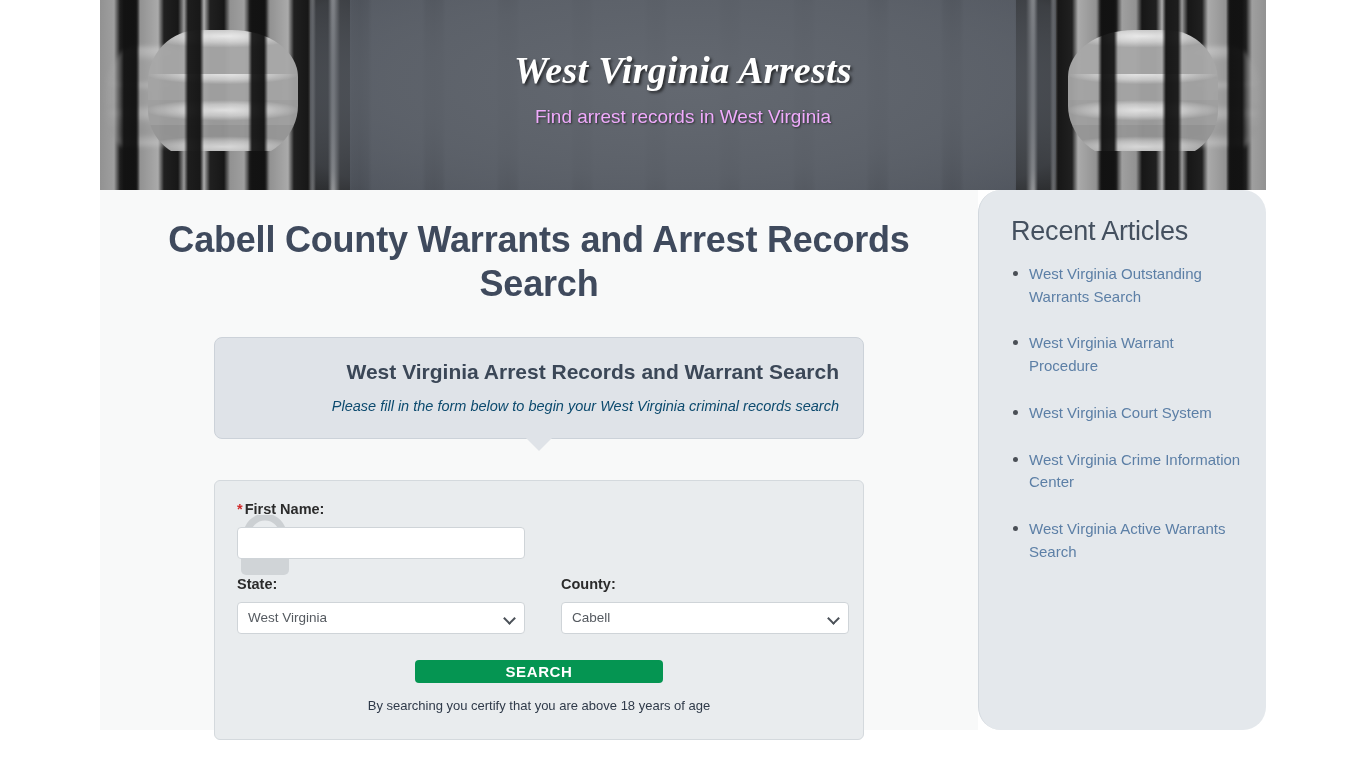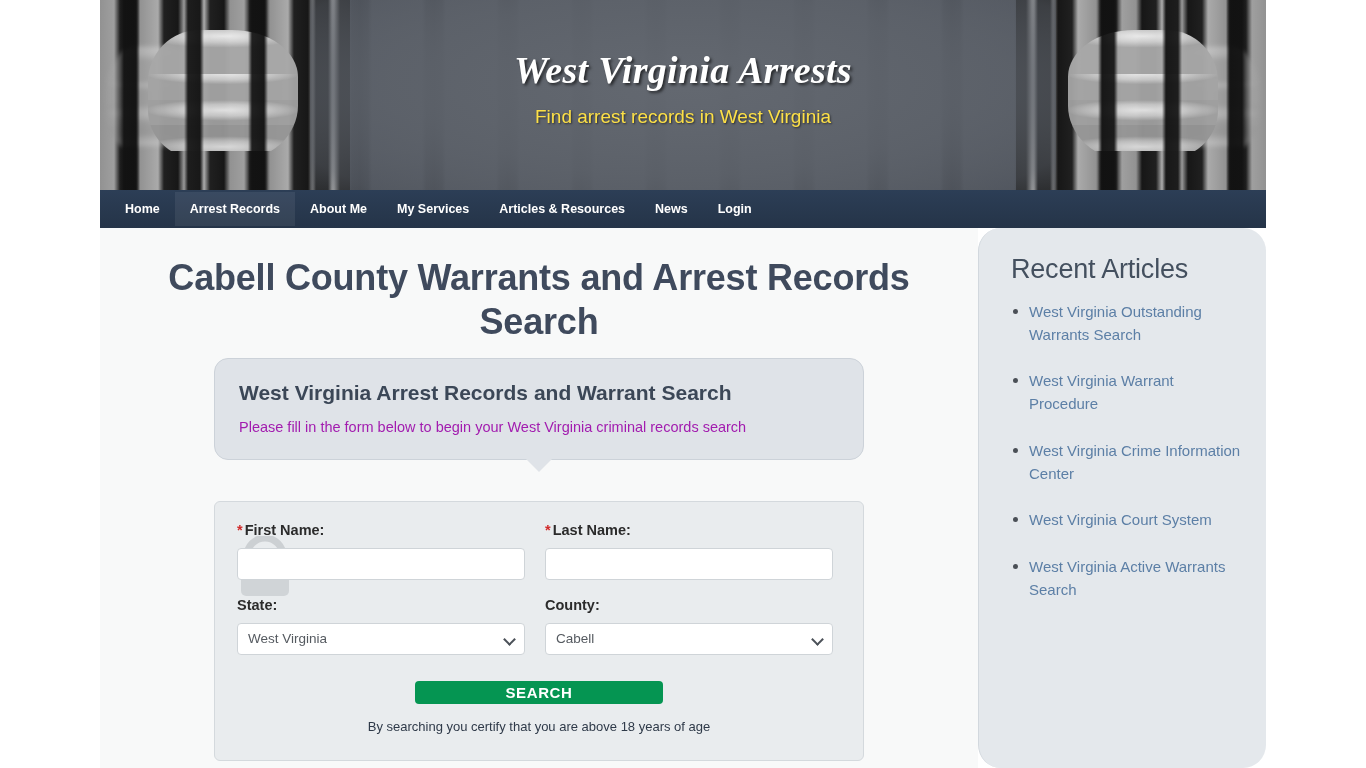--- a/index.html
+++ b/index.html
@@ -132,21 +132,21 @@
     font-weight: bold;
     font-size: 38px;
     color: #ffffff;
     letter-spacing: .3px;
     text-shadow: 2px 2px 3px rgba(0,0,0,.6);
     margin-bottom: 14px;
   }
   .site-tagline {
     font-family: "Liberation Sans", sans-serif;
     font-size: 19px;
-    color: #fde047;
+    color: #f0abfc;
     text-shadow: 1px 1px 2px rgba(0,0,0,.55);
   }
 
   
   .navbar {
     position: relative;
     width: 1166px;
     height: 38px;
     background: linear-gradient(to bottom, #2c3e56 0%, #253448 100%);
     display: flex;
@@ -186,46 +186,47 @@
   }
 
   
   .page-title {
     font-size: 36px;
     font-weight: bold;
     color: #3f4a5d;
     text-align: center;
     line-height: 1.22;
     letter-spacing: -0.2px;
-    margin: 0 auto 14px auto;
+    margin: 0 auto 31px auto;
     max-width: 860px;
   }
 
   
   .callout-wrap {
     width: 650px;
     margin: 0 auto;
     position: relative;
   }
   .callout {
     background: #dfe3e8;
     border: 1px solid #ccd2d9;
-    border-radius: 14px;
+    border-radius: 8px;
     padding: 22px 24px 24px 24px;
-    text-align: left;
+    text-align: right;
   }
   .callout-title {
     font-size: 21px;
     font-weight: bold;
     color: #3b4757;
     margin-bottom: 14px;
   }
   .callout-sub {
     font-size: 14.5px;
-    color: #a21caf;
+    font-style: italic;
+    color: #0c4a6e;
   }
   .callout-arrow {
     width: 0; height: 0;
     margin: 0 auto;
     border-left: 13px solid transparent;
     border-right: 13px solid transparent;
     border-top: 13px solid #dfe3e8;
     position: relative;
     top: -1px;
   }
@@ -255,21 +256,21 @@
     position: absolute;
     left: 22px;
     top: 34px;
     width: 56px;
     height: 62px;
     opacity: .30;
     pointer-events: none;
   }
   .form-row {
     display: flex;
-    gap: 20px;
+    gap: 36px;
     position: relative;
     z-index: 2;
   }
   .form-field { width: 288px; }
   .field-label {
     font-size: 14.5px;
     font-weight: bold;
     color: #2b2b2b;
     margin-bottom: 10px;
     display: block;
@@ -387,29 +388,20 @@
     </div>
 
     <div class="masthead-fade"></div>
 
     <div class="masthead-inner">
       <div class="site-title">West Virginia Arrests</div>
       <div class="site-tagline">Find arrest records in West Virginia</div>
     </div>
   </div>
 
-  <div class="navbar">
-    <a class="nav-item" href="#">Home</a>
-    <a class="nav-item active" href="#">Arrest Records</a>
-    <a class="nav-item" href="#">About Me</a>
-    <a class="nav-item" href="#">My Services</a>
-    <a class="nav-item" href="#">Articles &amp; Resources</a>
-    <a class="nav-item" href="#">News</a>
-    <a class="nav-item" href="#">Login</a>
-  </div>
 
   <div class="body-wrap">
 
     <div class="main-col">
 
       <h1 class="page-title">Cabell County Warrants and Arrest Records Search</h1>
 
       <div class="callout-wrap">
         <div class="callout">
           <div class="callout-title">West Virginia Arrest Records and Warrant Search</div>
@@ -426,26 +418,20 @@
         </svg>
 
         <div class="form-row">
           <div class="form-field">
             <label class="field-label">
               <span class="req-star">*</span><span>First Name:</span>
             </label>
             <input class="text-input" type="text" placeholder="" style="">
           </div>
 
-          <div class="form-field">
-            <label class="field-label">
-              <span class="req-star">*</span><span>Last Name:</span>
-            </label>
-            <input class="text-input" type="text" placeholder="" style="">
-          </div>
         </div>
 
         <div class="form-row second">
           <div class="form-field">
             <label class="field-label">State:</label>
             <div class="select-wrap">
               <select class="select-input">
                 <option>West Virginia</option>
               </select>
               <span class="chev"></span>
@@ -469,20 +455,20 @@
 
         <div class="disclaimer">By searching you certify that you are above 18 years of age</div>
       </div>
     </div>
 
     <div class="side-col">
       <div class="side-title">Recent Articles</div>
       <ul class="side-list">
         <li><a class="side-link" href="#">West Virginia Outstanding Warrants Search</a></li>
         <li><a class="side-link" href="#">West Virginia Warrant Procedure</a></li>
+        <li><a class="side-link" href="#">West Virginia Court System</a></li>
         <li><a class="side-link" href="#">West Virginia Crime Information Center</a></li>
-        <li><a class="side-link" href="#">West Virginia Court System</a></li>
         <li><a class="side-link" href="#">West Virginia Active Warrants Search</a></li>
       </ul>
     </div>
 
   </div>
 </div>
 
 </body></html>

